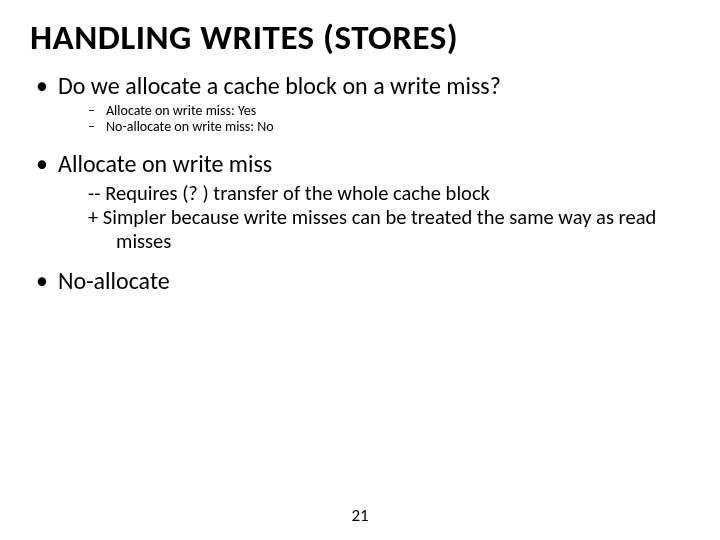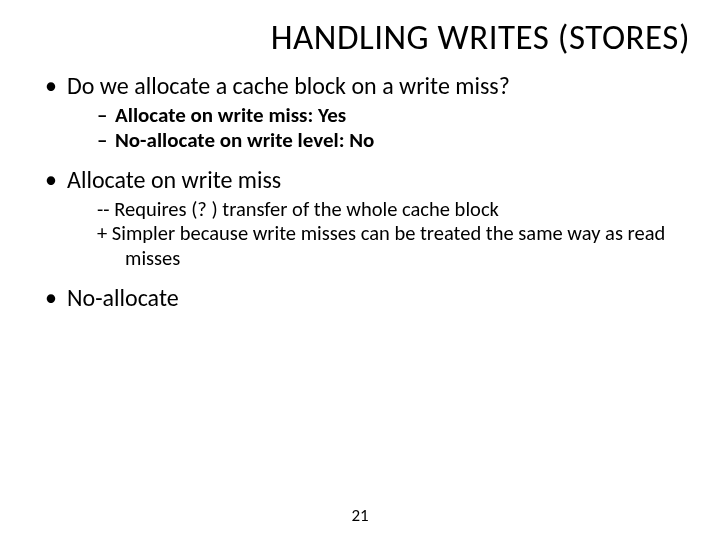--- a/index.html
+++ b/index.html
@@ -13,28 +13,28 @@
   }
   .slide {
     width: 720px;
     height: 540px;
     position: relative;
     box-sizing: border-box;
     padding: 10px 30px 0 30px;
   }
   .title {
     font-size: 35px;
-    font-weight: 400;
-    text-align: right;
+    font-weight: 700;
+    text-align: left;
     margin: 6px 0 14px 0;
     letter-spacing: 0.5px;
   }
   ul.lvl1 {
     list-style: none;
-    margin: 9px;
+    margin: 0;
     padding: 0 0 0 6px;
   }
   ul.lvl1 > li {
     font-size: 24px;
     margin-bottom: 4px;
     position: relative;
     padding-left: 22px;
     line-height: 1.2;
   }
   ul.lvl1 > li::before {
@@ -44,25 +44,24 @@
     top: 0;
     color: #000;
     font-size: 24px;
   }
   ul.lvl2 {
     list-style: none;
     margin: 2px 0 14px 0;
     padding: 0 0 0 30px;
   }
   ul.lvl2 > li {
-    font-size: 21px;
+    font-size: 14px;
     position: relative;
     padding-left: 18px;
     line-height: 1.18;
-    font-weight: bold;
   }
   ul.lvl2 > li::before {
     content: "–";
     position: absolute;
     left: 0;
     top: 0;
   }
   .plain-sub {
     list-style: none;
     margin: 2px 0 14px 0;
@@ -89,21 +88,21 @@
 <div class="slide">
 
   <div class="title">HANDLING WRITES (STORES)</div>
 
   <ul class="lvl1">
 
     <li>
       <span>Do we allocate a cache block on a write miss?</span>
       <ul class="lvl2">
         <li>Allocate on write miss: Yes</li>
-        <li>No-allocate on write level: No</li>
+        <li>No-allocate on write miss: No</li>
       </ul>
     </li>
 
     <li>
       <span>Allocate on write miss</span>
       <ul class="plain-sub">
         <li>-- Requires (? ) transfer of the whole cache block</li>
         <li>+ Simpler because write misses can be treated the same way as read misses</li>
       </ul>
     </li>

